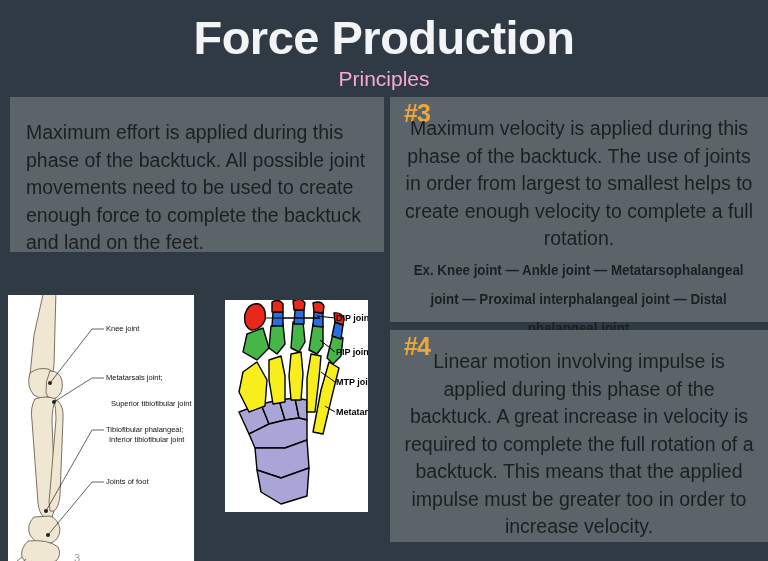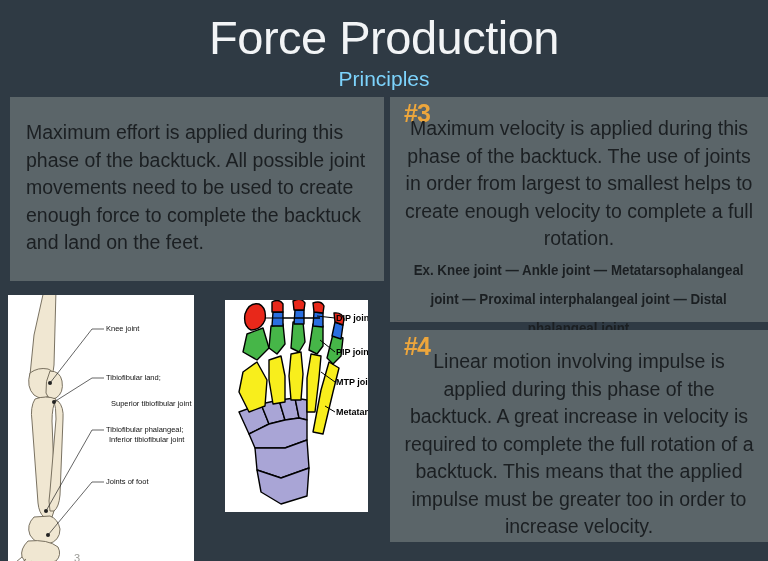--- a/index.html
+++ b/index.html
@@ -19,54 +19,54 @@
   }
 
   
   .title {
     position: absolute;
     left: 0;
     top: 10px;
     width: 768px;
     text-align: center;
     font-size: 47px;
-    font-weight: normal;
+    font-weight: bold;
     color: #f2f4f6;
     letter-spacing: -0.5px;
     line-height: 56px;
     white-space: nowrap;
   }
   .subtitle {
     position: absolute;
     left: 0;
     top: 66px;
     width: 768px;
     text-align: center;
     font-size: 21px;
-    color: #7dd3fc;
+    color: #f9a8d4;
     line-height: 26px;
   }
 
   
   .panel {
     position: absolute;
     background: #5b6569;
     box-sizing: border-box;
   }
   .panel-text {
     color: #1b1f22;
     font-size: 19.5px;
     line-height: 27.5px;
   }
 
   #panel-left {
     left: 10px;
     top: 97px;
     width: 374px;
-    height: 184px;
+    height: 155px;
     padding: 22px 16px 0 16px;
   }
 
   #panel-three {
     left: 390px;
     top: 97px;
     width: 378px;
     height: 225px;
     padding: 18px 14px 0 14px;
   }
@@ -210,21 +210,21 @@
         <line x1="84" y1="187" x2="96" y2="187"></line>
       </g>
       <g fill="#222">
         <circle cx="42" cy="88" r="2"></circle>
         <circle cx="46" cy="107" r="2"></circle>
         <circle cx="38" cy="216" r="2"></circle>
         <circle cx="40" cy="240" r="2"></circle>
       </g>
     </svg>
     <div class="fig-label" style="left:98px; top:29px;">Knee joint</div>
-    <div class="fig-label" style="left:98px; top:78px;">Tibiofibular land;</div>
+    <div class="fig-label" style="left:98px; top:78px;">Metatarsals joint;</div>
     <div class="fig-label" style="left:103px; top:104px;">Superior tibiofibular joint</div>
     <div class="fig-label" style="left:98px; top:130px;">Tibiofibular phalangeal;</div>
     <div class="fig-label" style="left:101px; top:140px;">Inferior tibiofibular joint</div>
     <div class="fig-label" style="left:98px; top:182px;">Joints of foot</div>
     <div class="pagenum">3</div>
   </div>
 
   <div id="fig-foot">
     <svg width="143" height="212" viewBox="0 0 143 212">
       <g stroke="#000" stroke-width="1.4" stroke-linejoin="round">

